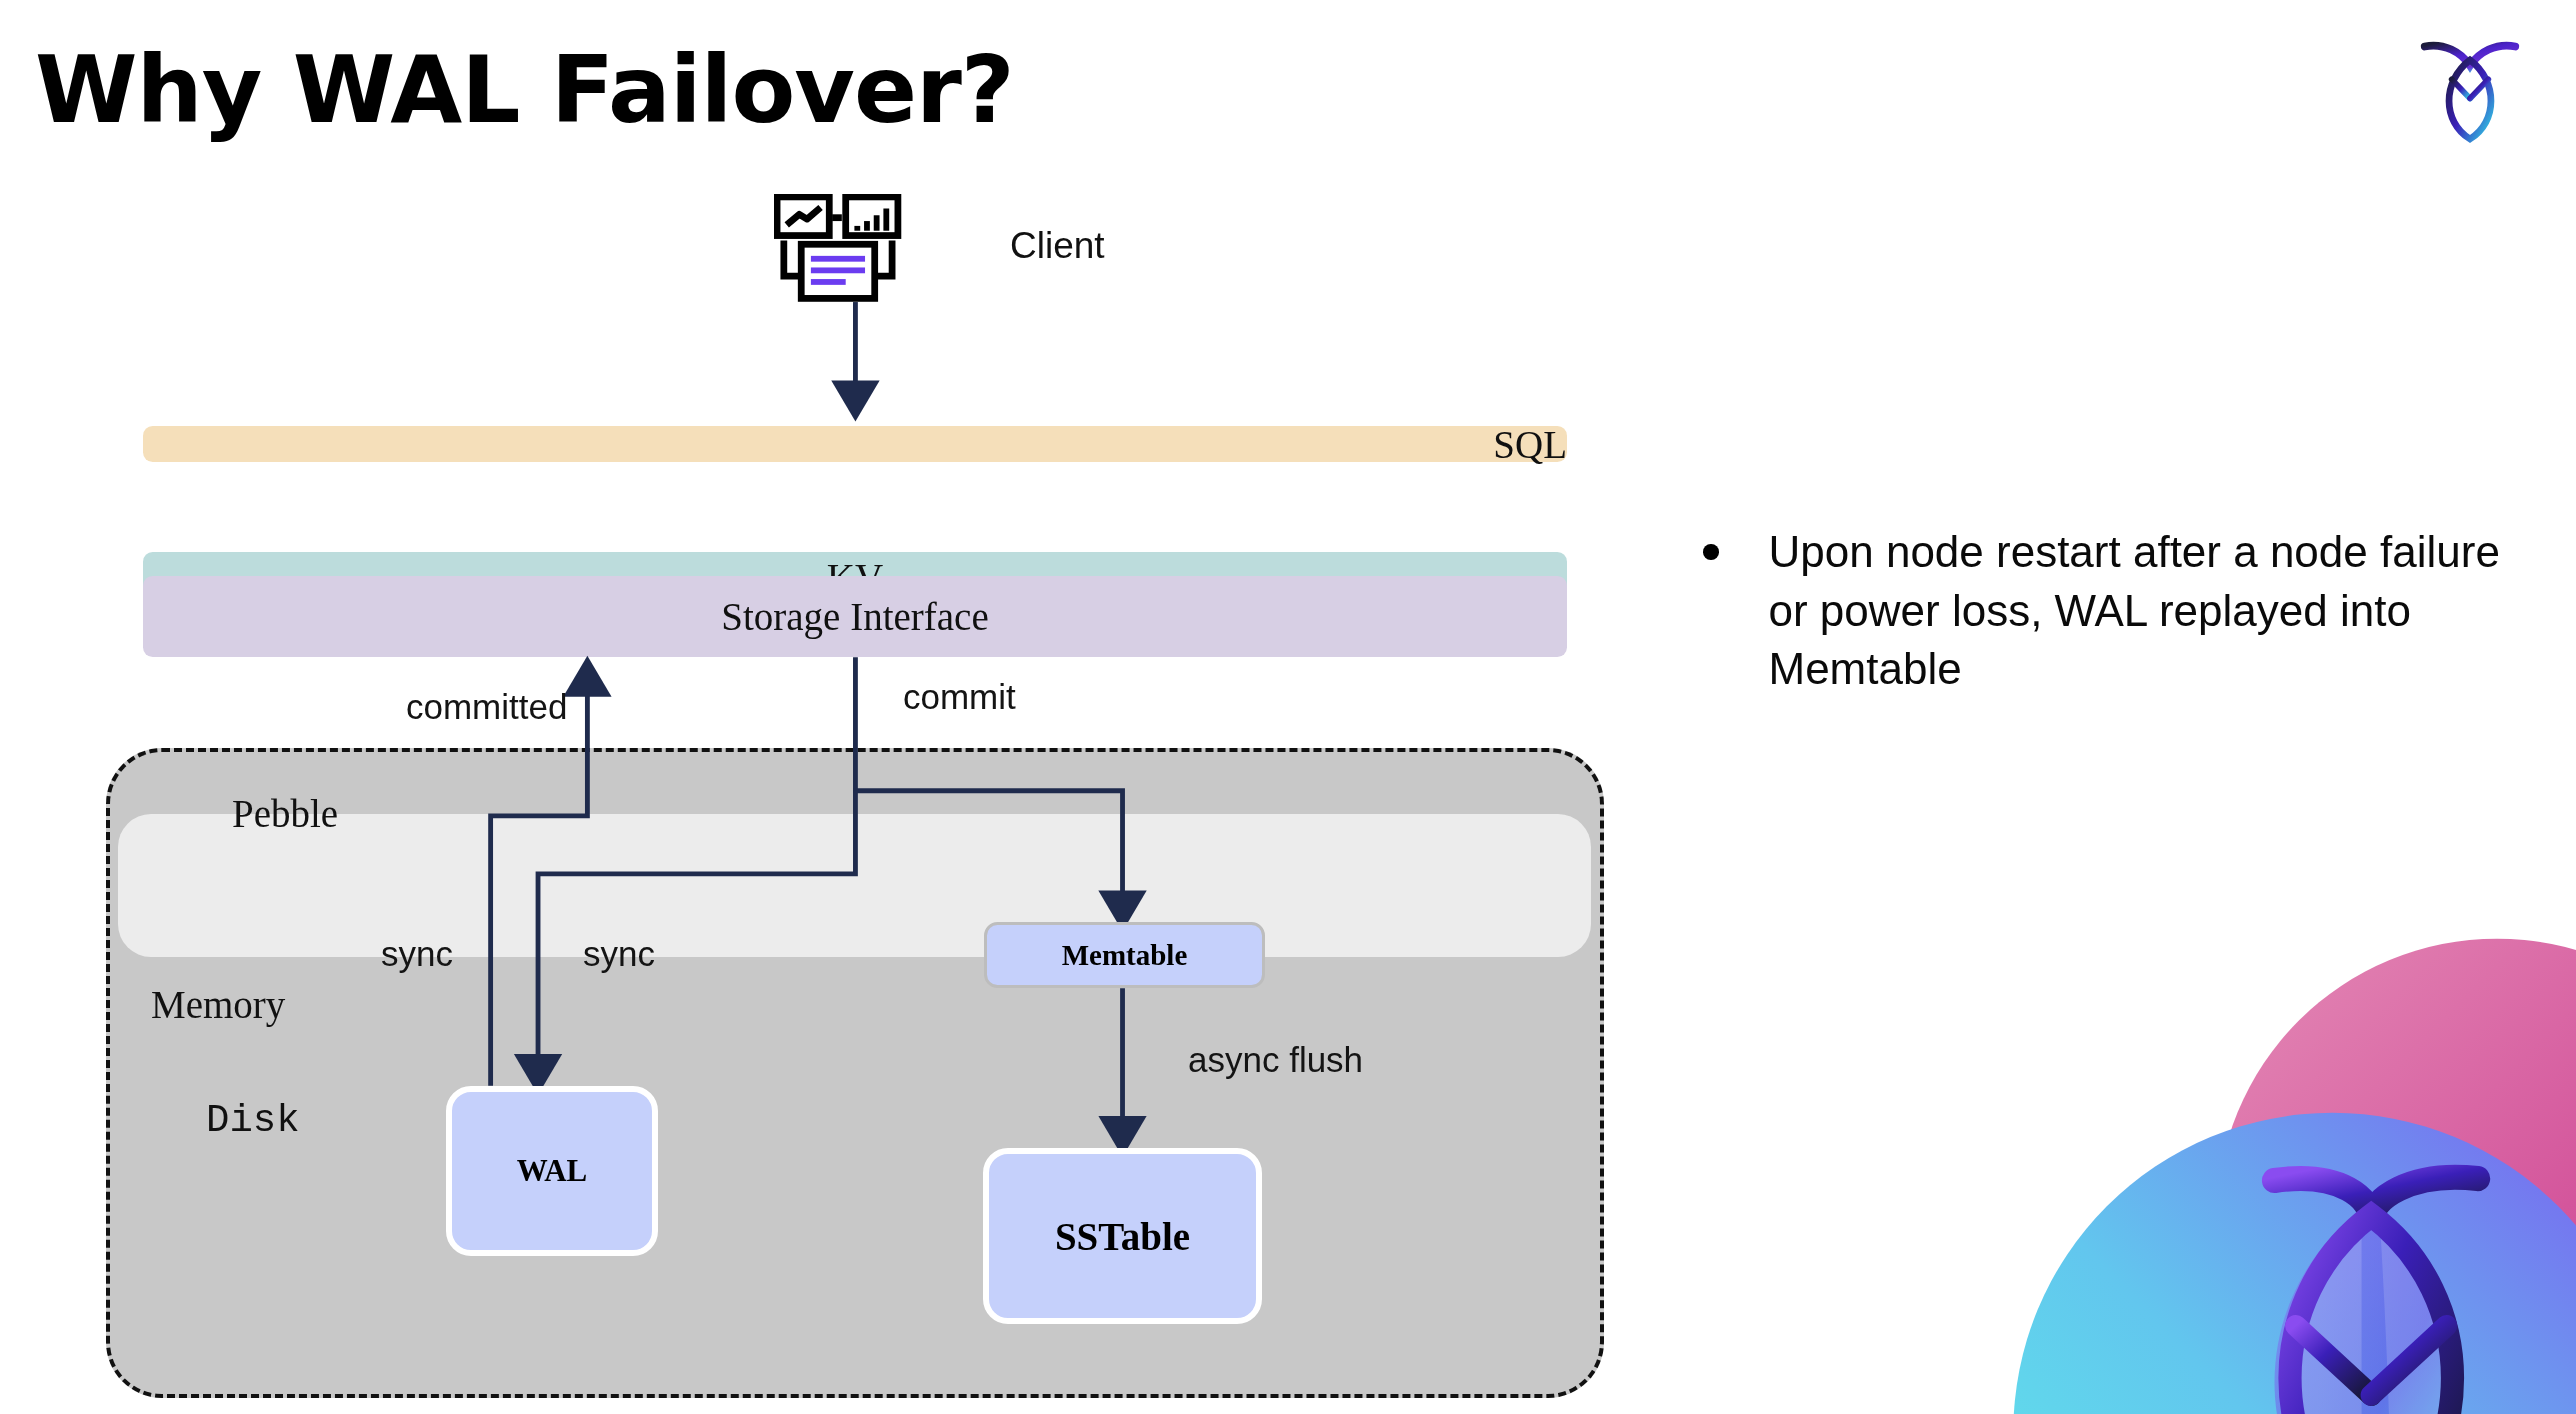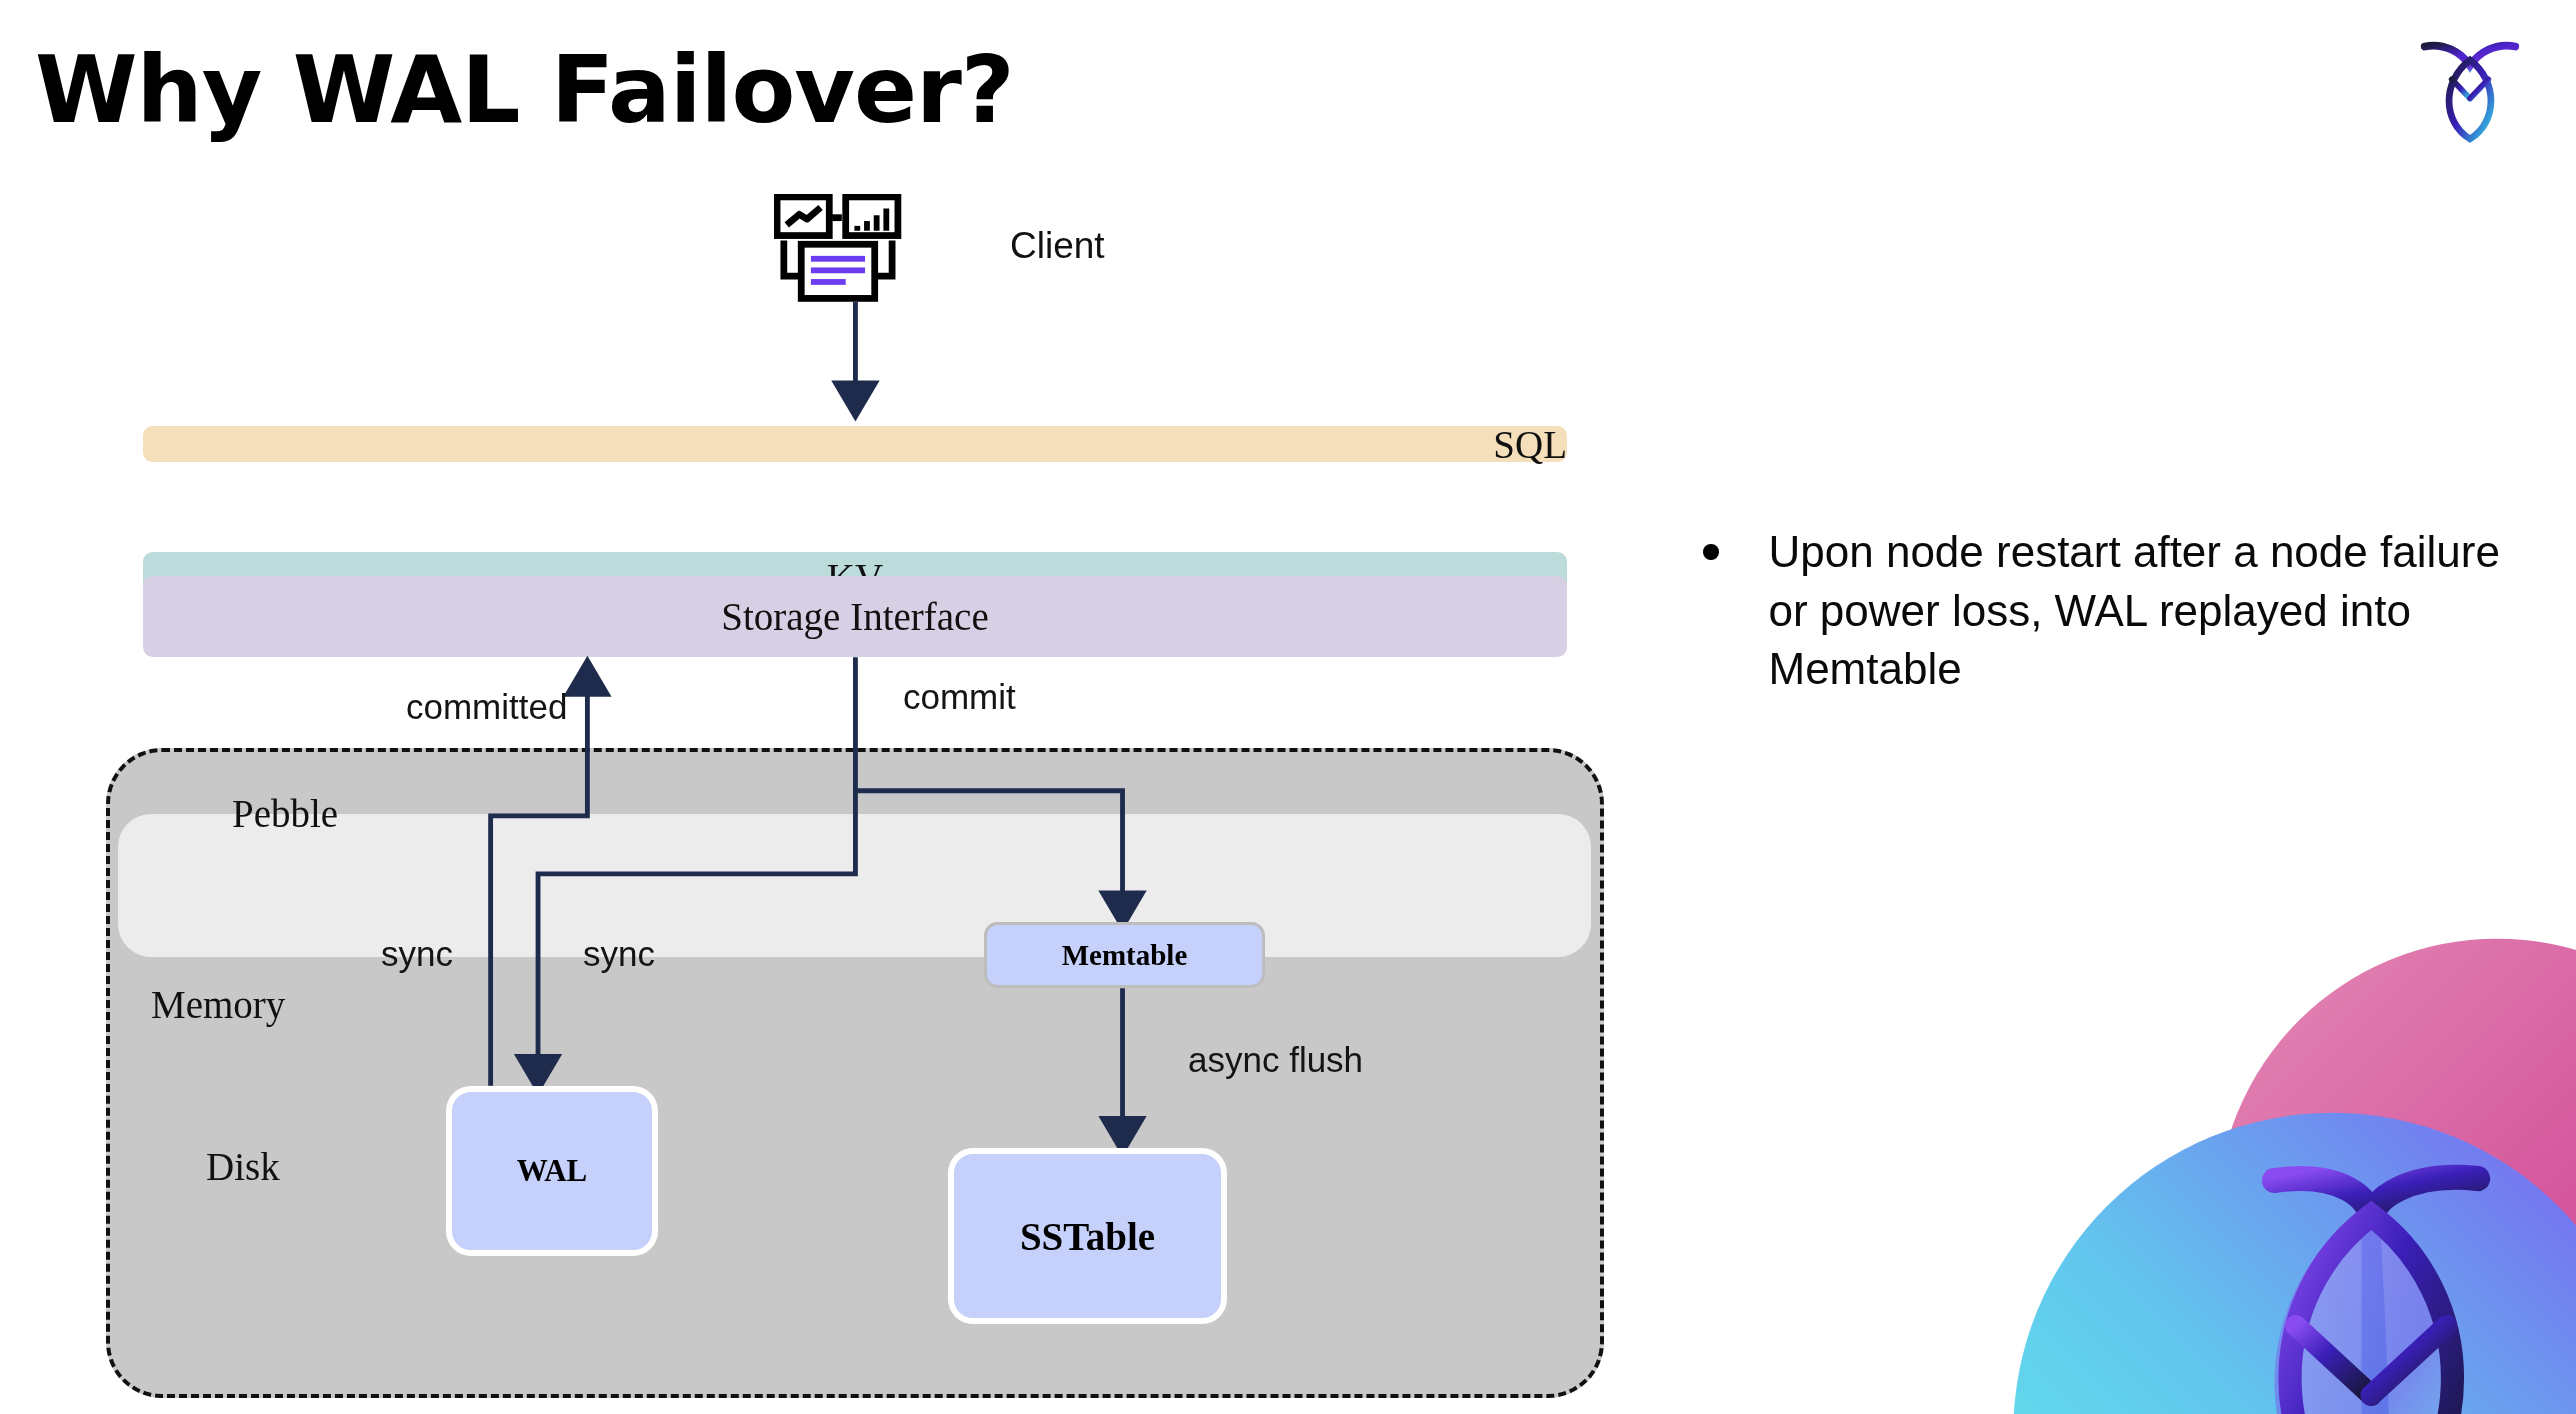--- a/index.html
+++ b/index.html
@@ -85,22 +85,22 @@
     left: 118px; top: 814px;
     width: 1473px; height: 143px;
     background: #ececec;
     border-radius: 33px;
   }
   #memory-label {
     position: absolute; left: 151px; top: 982px;
     font-family: "Liberation Serif", serif; font-size: 39px; color: #111;
   }
   #disk-label {
-    position: absolute; left: 206px; top: 1144px;
-    font-family: Liberation Serif, serif; font-size: 39px; color: #111;
+    position: absolute; left: 206px; top: 1099px;
+    font-family: Liberation Mono, monospace; font-size: 39px; color: #111;
   }
 
   
   .node-box {
     position: absolute;
     background: #c5d0fb;
     display: flex; align-items: center; justify-content: center;
     font-family: "Liberation Serif", serif;
     font-weight: 700;
     color: #000;
@@ -110,21 +110,21 @@
     left: 984px; top: 922px; width: 281px; height: 66px;
     border: 3.9px solid #bdbdbd; border-radius: 13.5px;
     font-size: 29px;
   }
   #box-wal {
     left: 446px; top: 1086px; width: 212px; height: 170px;
     border: 6.8px solid #ffffff; border-radius: 25px;
     font-size: 31px;
   }
   #box-sstable {
-    left: 948px; top: 1148px; width: 279px; height: 176px;
+    left: 983px; top: 1148px; width: 279px; height: 176px;
     border: 6.8px solid #ffffff; border-radius: 25px;
     font-size: 39px;
   }
 
   
   .edge-label {
     position: absolute;
     font-family: "Liberation Sans", sans-serif;
     font-size: 35px;
     color: #141414;

